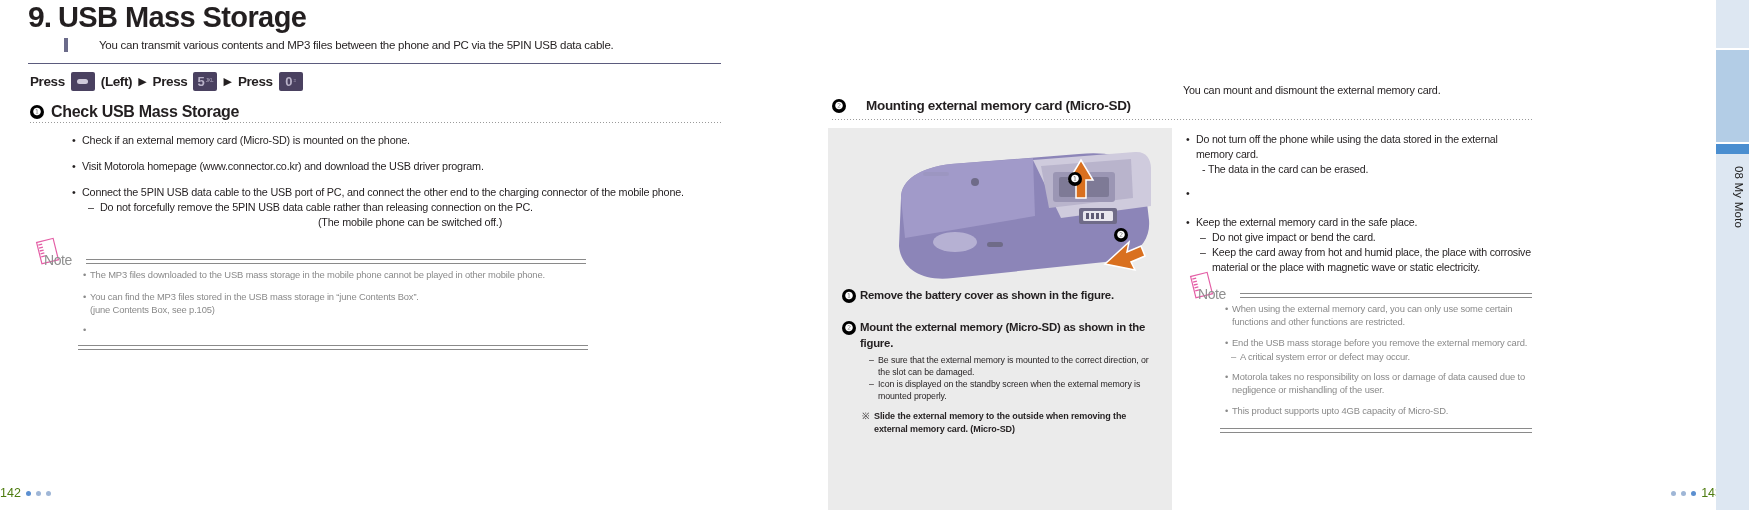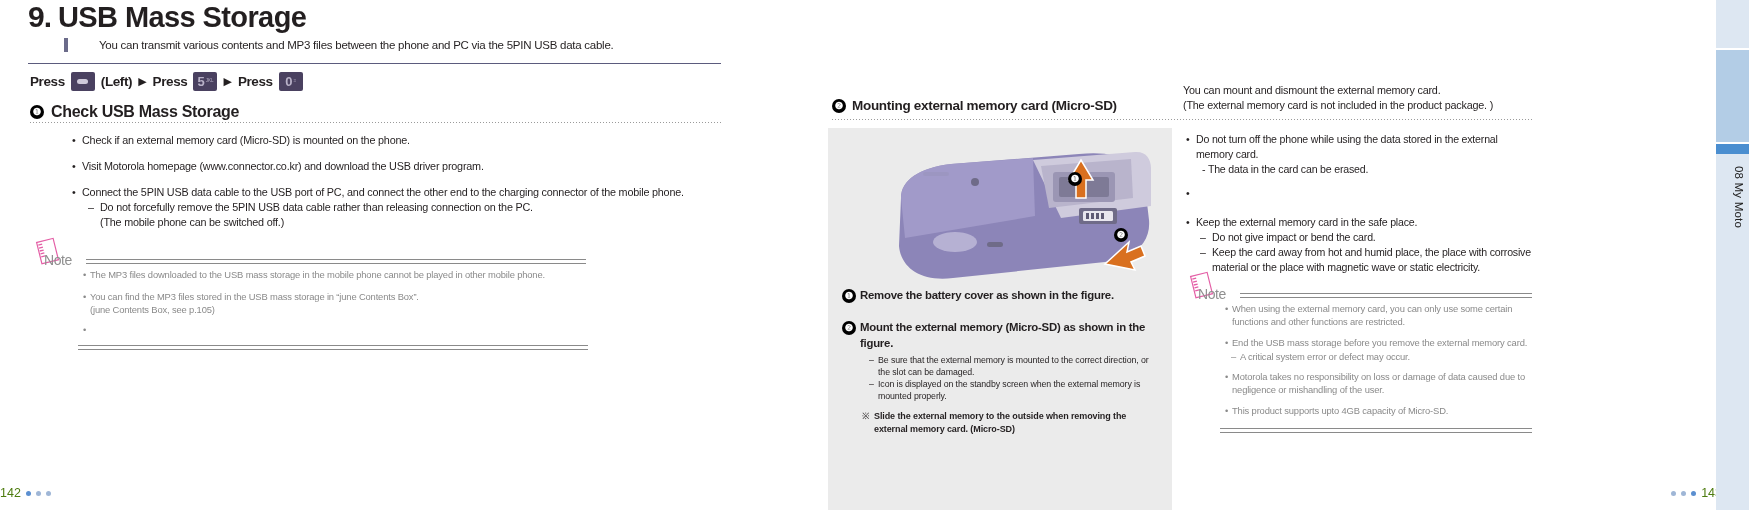--- a/index.html
+++ b/index.html
@@ -66,21 +66,21 @@
 
   .folio-left{position:absolute;left:0px;bottom:10px;display:flex;align-items:center;gap:5px;}
   .folio-num{font-size:12.5px;color:#4d7c0f;}
   .pdot{width:5px;height:5px;border-radius:50%;background:#9fb6d6;}
   .pdot.dark{background:#5b8fd0;}
 
   
   .right-page{position:absolute;left:800px;top:0;width:949px;height:510px;}
 
   .r-head{position:absolute;left:32px;top:98px;display:flex;align-items:center;}
-  .r-title{font-size:13.5px;font-weight:bold;margin-left:6px;letter-spacing:-.3px;}
+  .r-title{font-size:13.5px;font-weight:bold;margin-left:20px;letter-spacing:-.3px;}
 
   .intro{position:absolute;left:383px;top:83px;font-size:10.8px;line-height:15px;letter-spacing:-.2px;}
 
   .graypanel{position:absolute;left:28px;top:128px;width:344px;height:382px;background:#ebebeb;}
 
   .phone-img{position:absolute;left:55px;top:18px;width:280px;height:140px;}
 
   .step{position:absolute;font-size:11.4px;line-height:15.5px;letter-spacing:-.25px;font-weight:bold;}
   .step .b{position:absolute;left:-18px;top:1px;}
   .substep{position:absolute;font-size:8.8px;line-height:12px;letter-spacing:-.1px;}
@@ -158,21 +158,21 @@
       <span>Visit Motorola homepage (www.connector.co.kr) and download the USB driver program.</span>
     </div>
     <div class="bul" style="left:82px;top:185px;width:650px;">
       <span class="dot">•</span>
       <span>Connect the 5PIN USB data cable to the USB port of PC, and connect the other end to the charging connector of the mobile phone.</span>
     </div>
     <div class="sub" style="left:100px;top:200px;width:620px;">
       <span class="dash">–</span>
       <span>Do not forcefully remove the 5PIN USB data cable rather than releasing connection on the PC.</span>
     </div>
-    <div class="sub" style="left:100px;top:215px;width:620px;">
+    <div class="sub" style="left:100px;top:215px;width:620px;text-align:center;">
       <span>(The mobile phone can be switched off.)</span>
     </div>
 
     <div class="note-wrap" style="left:34px;top:248px;width:560px;">
       <svg class="note-ico" viewBox="0 0 28 30">
         <g transform="rotate(-14 14 15)">
           <rect x="5" y="4" width="17" height="22" fill="#ffffff" stroke="#e45fa6" stroke-width="1.2"></rect>
           <line x1="6" y1="7" x2="10" y2="7" stroke="#e45fa6" stroke-width="1.3"></line>
           <line x1="6" y1="10" x2="10" y2="10" stroke="#e45fa6" stroke-width="1.3"></line>
           <line x1="6" y1="13" x2="10" y2="13" stroke="#e45fa6" stroke-width="1.3"></line>
@@ -208,21 +208,20 @@
 
   <div class="right-page">
 
     <div class="r-head">
       <span class="badge">❷</span>
       <span class="r-title">Mounting external memory card (Micro-SD)</span>
     </div>
 
     <div class="intro">
       <div>You can mount and dismount the external memory card.</div>
-      <div>(The external memory card is not included in the product package. )</div>
     </div>
 
     <div class="dotrule" style="left:32px;top:119px;width:700px;"></div>
     <div class="dotrule" style="left:383px;top:119px;width:349px;"></div>
 
     <div class="graypanel">
 
       <svg class="phone-img" viewBox="0 0 280 140">
 
         <path d="M18 52 C18 34 36 22 68 18 L196 8 C236 4 258 16 262 40 L266 74

